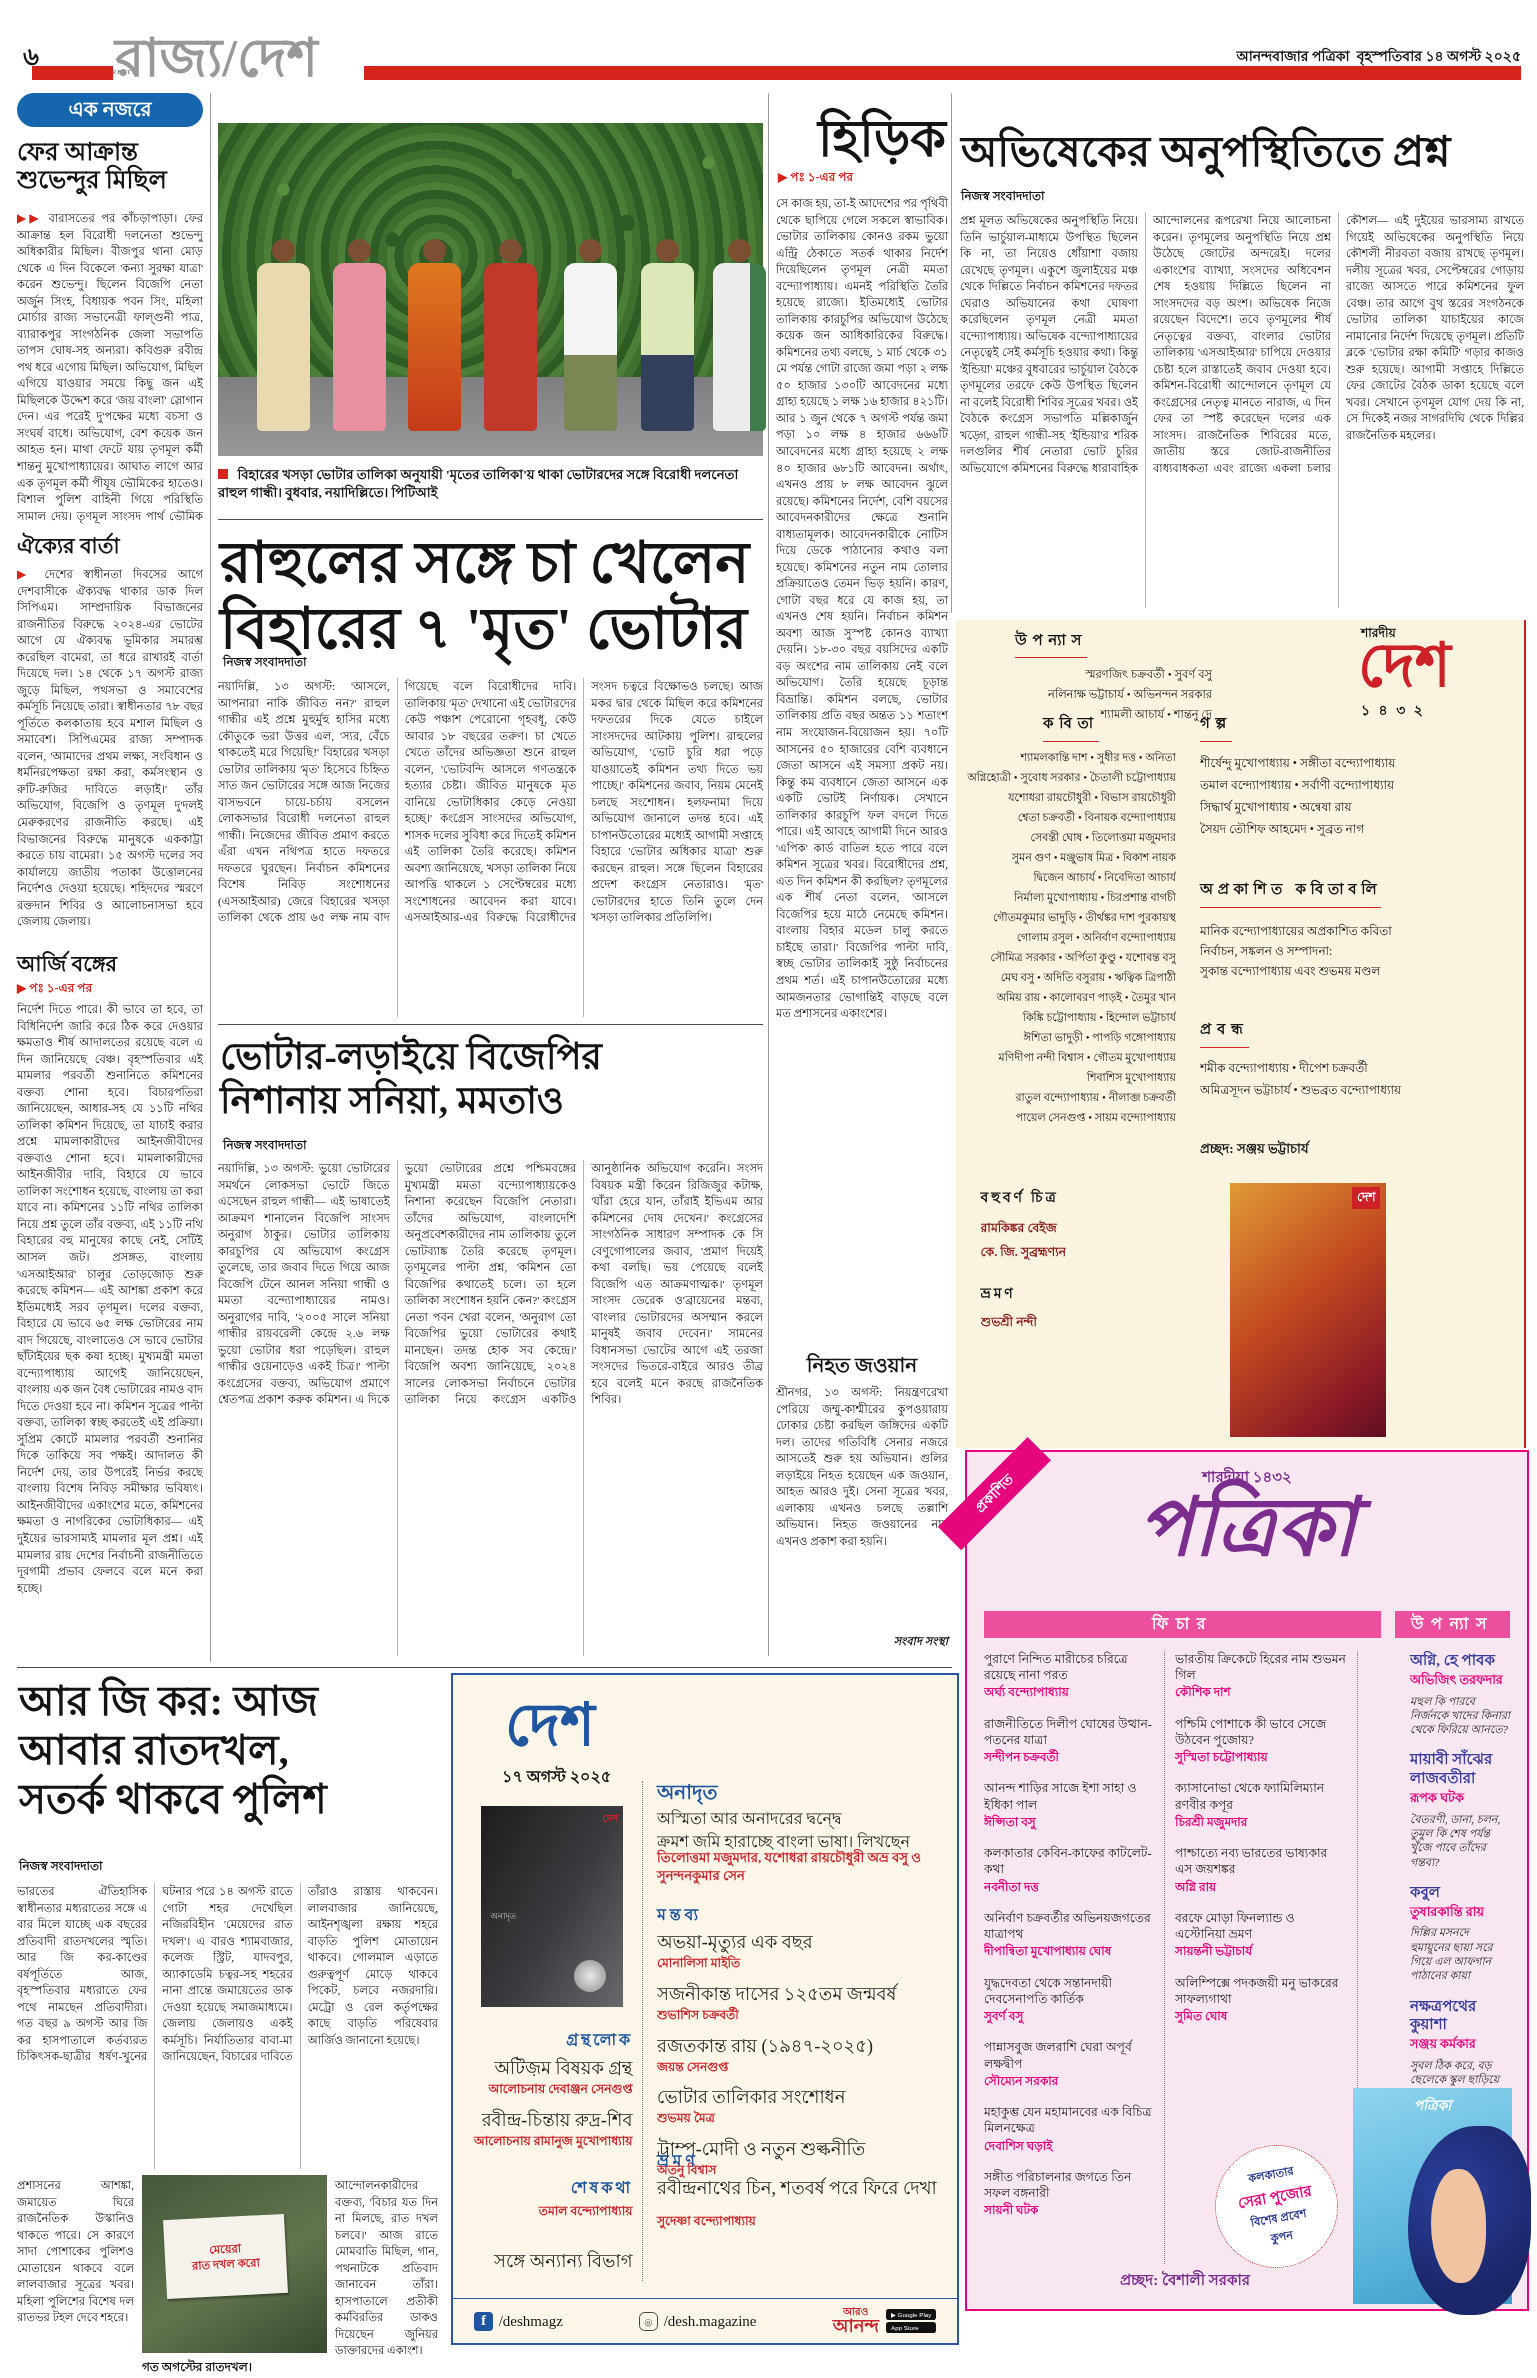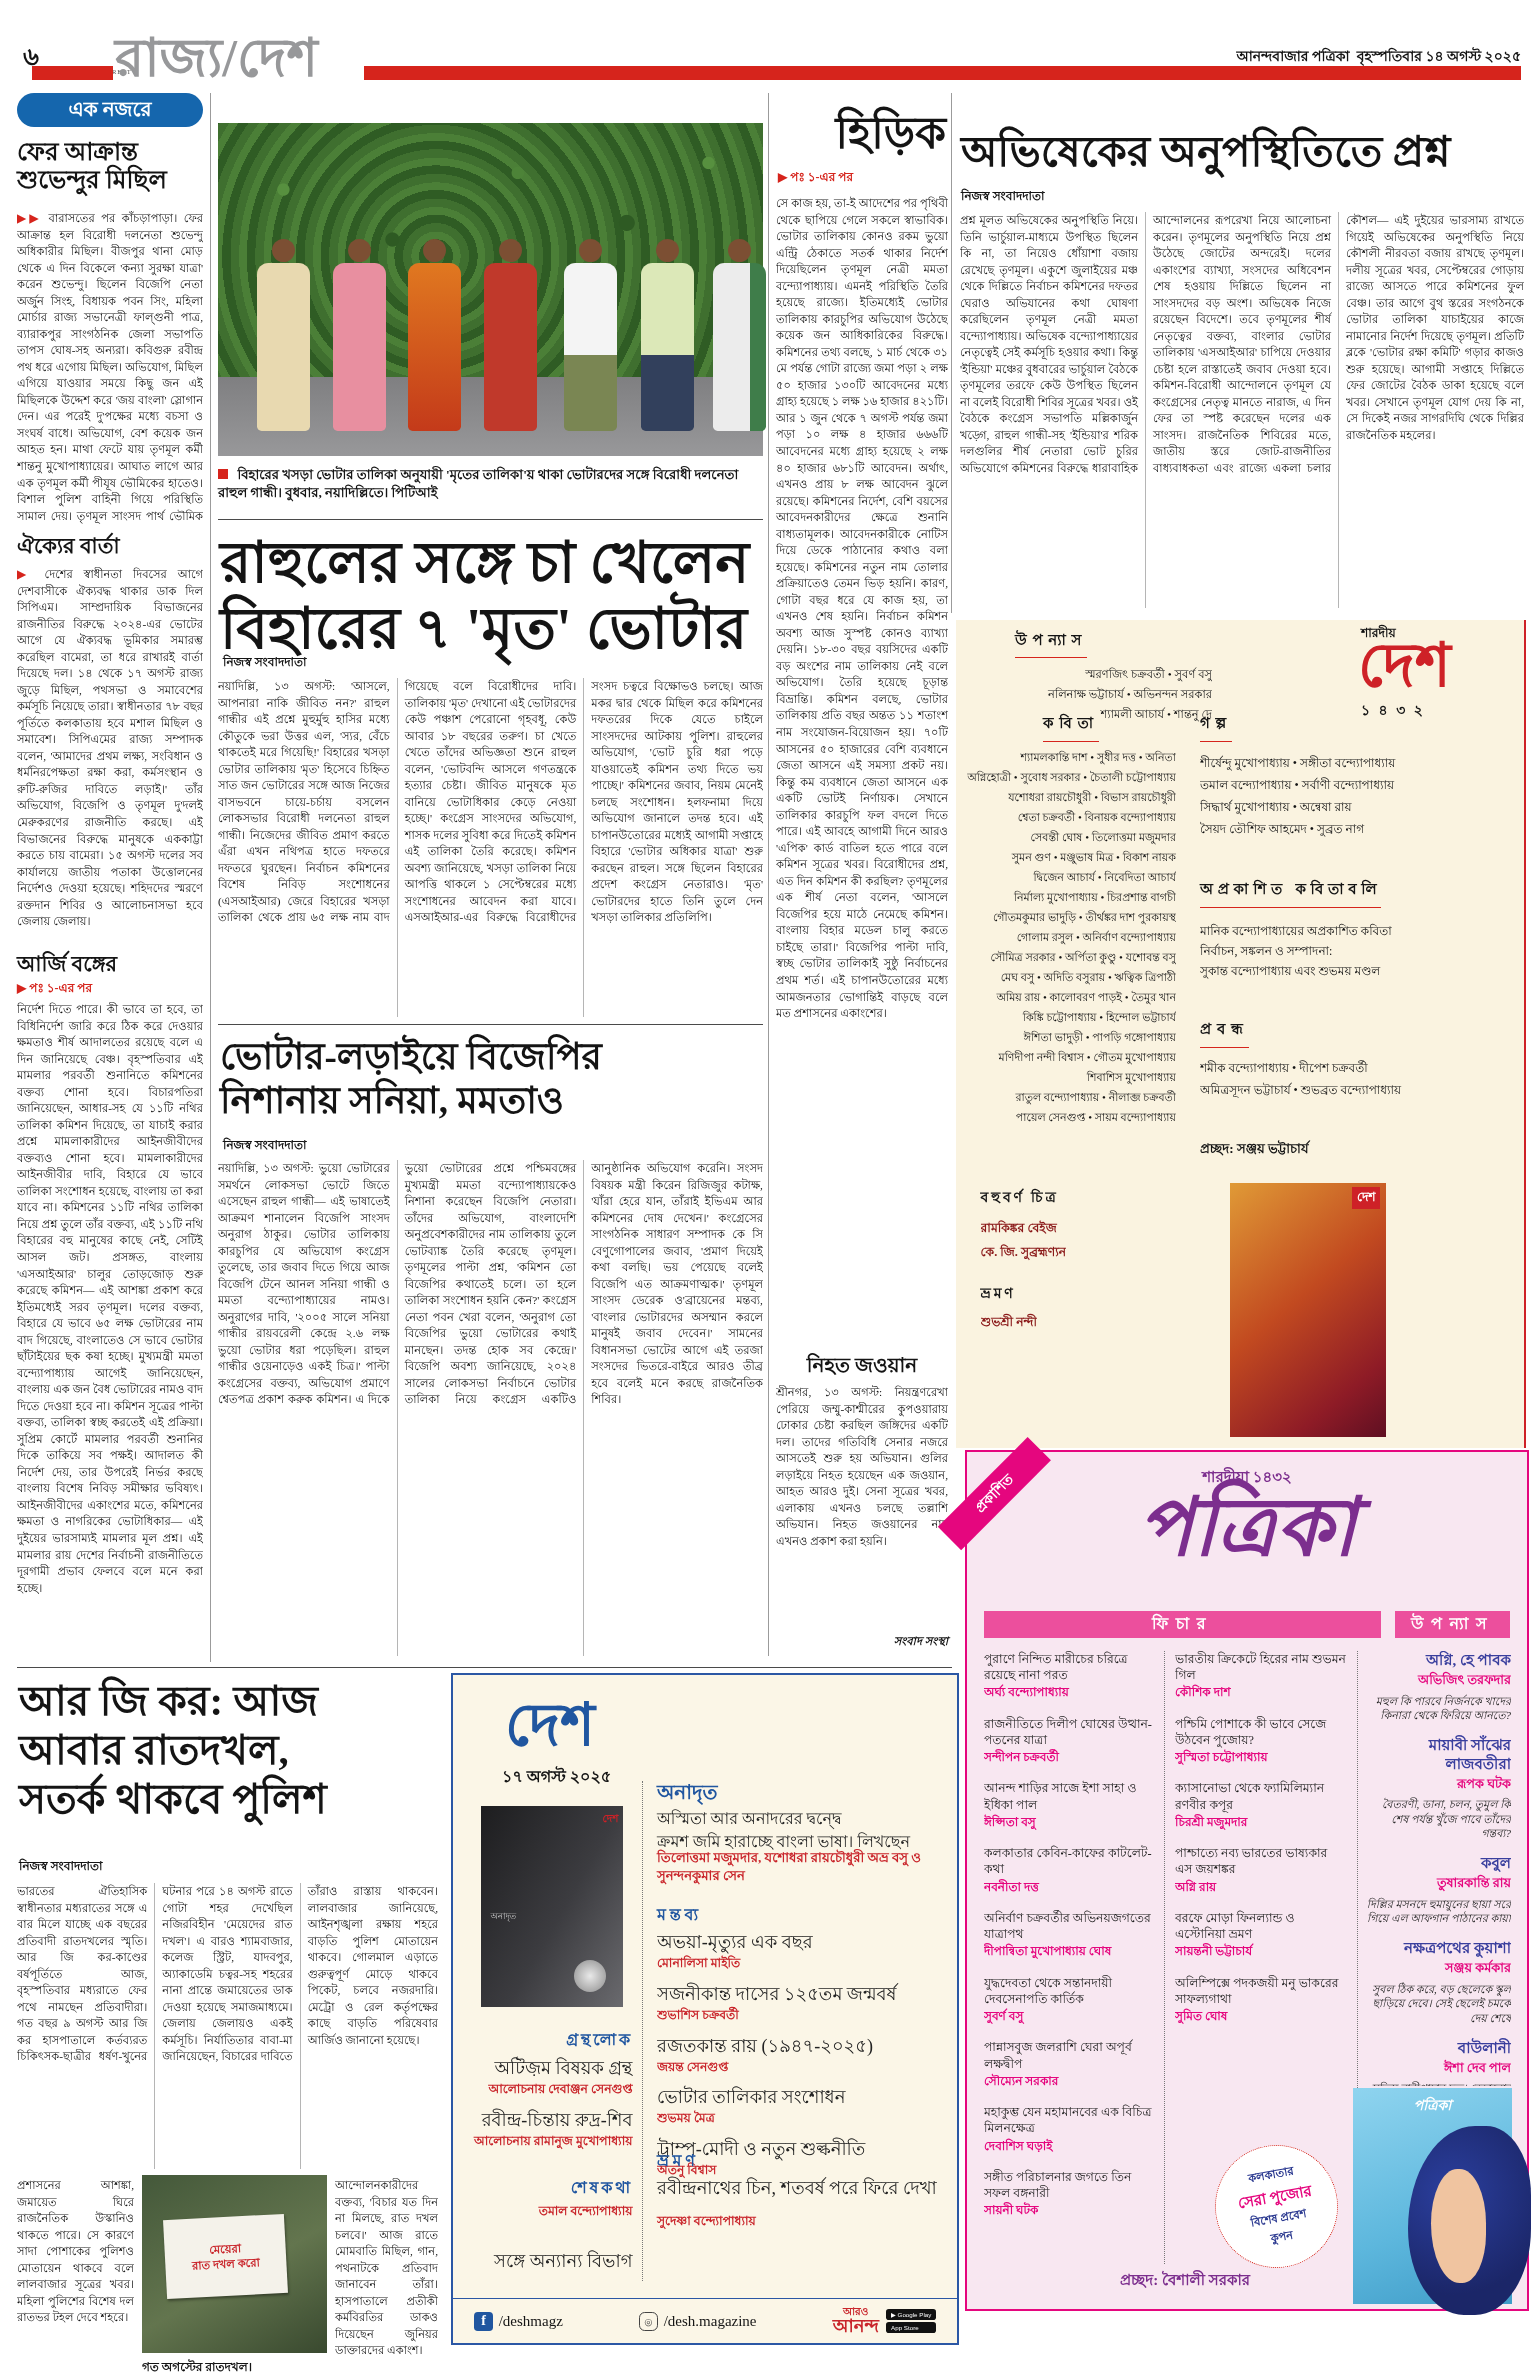--- a/index.html
+++ b/index.html
@@ -38,21 +38,21 @@
         background:linear-gradient(#7f7f81,#98989a);}
   .person{position:absolute;bottom:24.6px;width:59px;}
   .p-head{width:23px;height:23px;border-radius:50%;background:#7c4f33;margin:0 auto 1.9px;}
   .p-body{height:168px;border-radius:11.4px 11.4px 4.7px 4.7px;margin:0 auto;width:53px;}
   .caption{font-size:13.2px;font-weight:600;line-height:1.4;}
   .capsq{display:inline-block;width:10.4px;height:10.4px;background:#D6241C;margin-right:5.7px;}
   
   .hl-xl{font-size:57px;font-weight:700;line-height:1.16;}
   .hl-l{font-size:37px;font-weight:700;line-height:1.18;}
   .hl-abhi{font-size:42px;font-weight:700;}
-  .hl-hidik{font-size:44px;font-weight:700;text-align:right;}
+  .hl-hidik{font-size:51px;font-weight:700;text-align:right;}
   .hl-rg{font-size:41px;font-weight:700;line-height:1.2;}
   .byline{font-size:12px;font-weight:700;}
   .body3{column-count:3;column-gap:15px;column-rule:0.9px solid #b5b5b5;
          font-size:11.4px;line-height:1.45;}
   .colbody{font-size:11.4px;line-height:1.45;}
   .subhead{font-size:20px;font-weight:700;text-align:center;}
   .agency{font-size:11.4px;font-weight:700;text-align:right;font-style:italic;}
   
   .deshad{background:#FAF3E0;border-right:2.8px solid #CE2127;}
   .deshlogo{color:#CE2127;font-size:61px;font-weight:700;line-height:1;}
@@ -68,21 +68,21 @@
   .ribbon{background:#E5067E;color:#fff;font-size:14px;font-weight:700;
           padding:4.7px 40px;transform:rotate(-45deg);}
   .pedition{color:#7C2E8E;font-size:15px;font-weight:700;text-align:center;}
   .plogo{color:#7C2E8E;font-size:81px;font-weight:700;font-style:italic;
          text-align:center;line-height:1;}
   .pbanner{background:#EC4F9D;color:#fff;font-size:16px;font-weight:700;
            letter-spacing:7.6px;display:flex;align-items:center;justify-content:center;}
   .pi{margin-bottom:12.3px;}
   .pi .t{font-size:12.3px;line-height:1.32;color:#1a1a1a;}
   .pi .a{font-size:12px;font-weight:700;color:#E5067E;}
-  .pn{margin-bottom:14px;text-align:right;}
+  .pn{margin-bottom:14px;text-align:left;margin-left:46px;}
   .pn .t{font-size:15px;font-weight:700;color:#3A3F9E;line-height:1.25;}
   .pn .a{font-size:12.8px;font-weight:700;color:#E5067E;}
   .pn .d{font-size:11px;color:#222;line-height:1.3;margin-top:2.8px;font-style:italic;}
   .pdots{position:absolute;border-left:0.9px dotted #777;}
   .badge{border:1.9px dotted #D6241C;border-radius:50%;background:#fff;
          transform:rotate(-10deg);display:flex;flex-direction:column;
          align-items:center;justify-content:center;text-align:center;}
   .pcover{background:linear-gradient(160deg,#8fd4ef,#5db7dd 60%,#3f9cc8);}
   
   .desh17{background:#FBF6E7;border:2.4px solid #2B57A5;}

